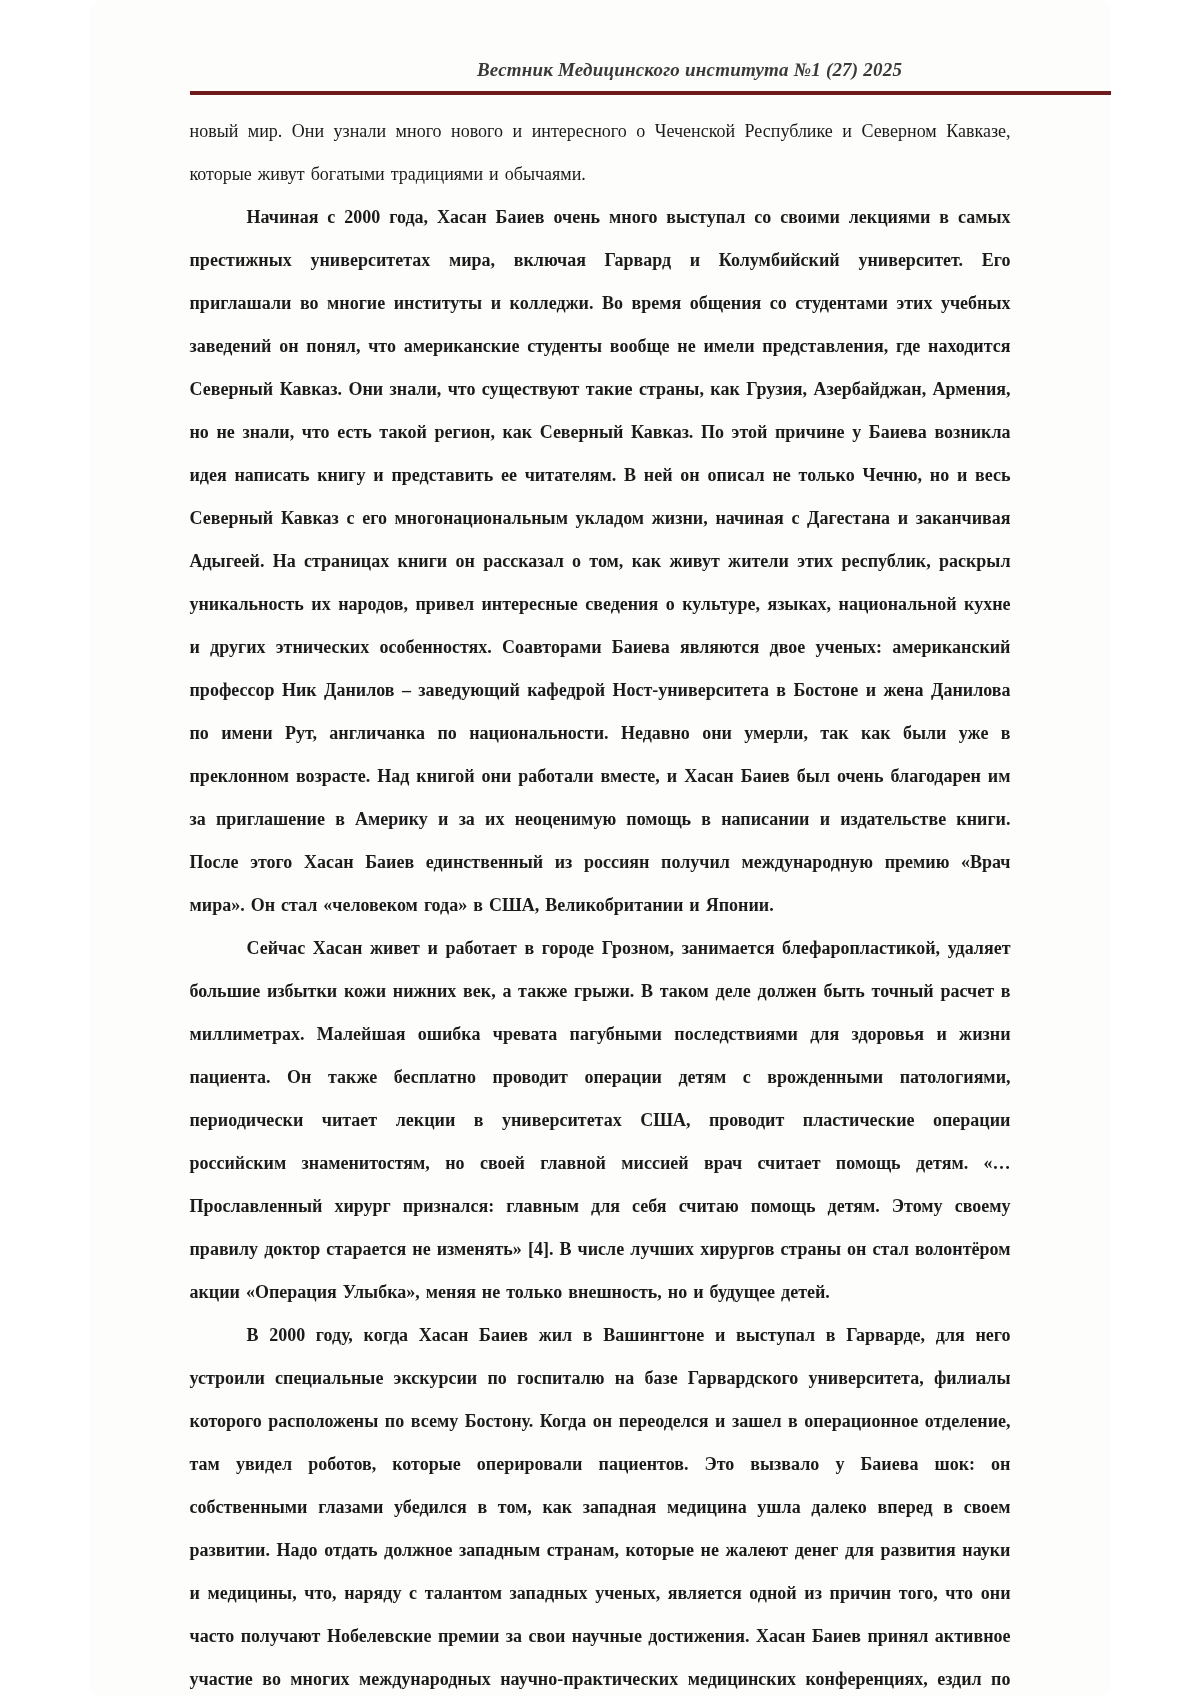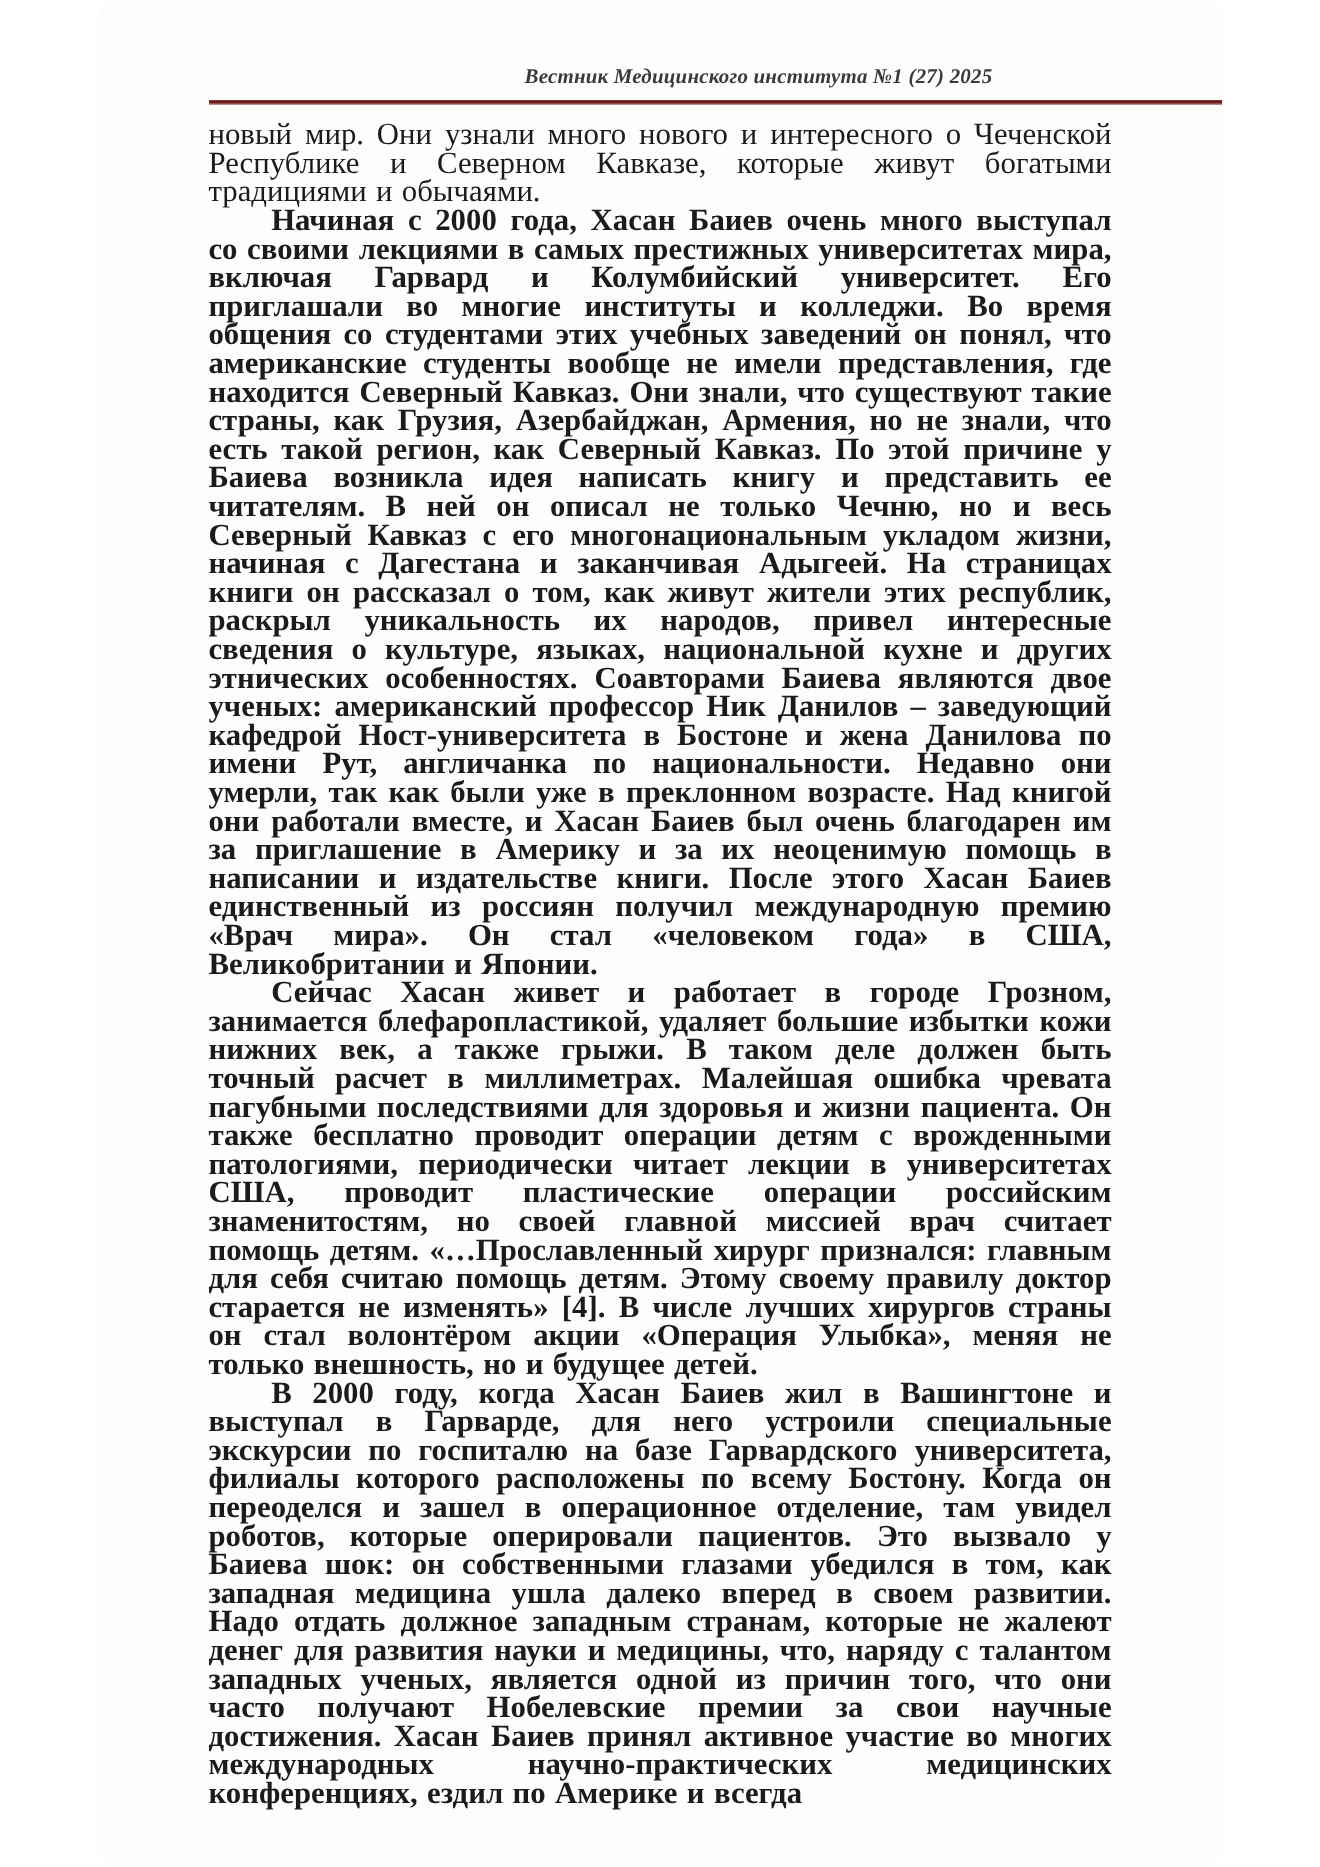--- a/index.html
+++ b/index.html
@@ -37,22 +37,22 @@
     letter-spacing: 0.2px;
     margin-bottom: 9px;
   }
   .header-rule {
     height: 3px;
     border-top: 3px solid var(--rule);
     border-bottom: 1px solid var(--rule);
     margin-bottom: 15px;
   }
   .article-body p {
-    font-size: 28px;
-    line-height: 26px;
+    font-size: 18px;
+    line-height: 43px;
     color: var(--text);
     text-align: justify;
     word-spacing: 1.5px;
   }
   .article-body p.indent {
     text-indent: 57px;
     font-weight: bold;
   }
   .page-footer {
     position: absolute;

